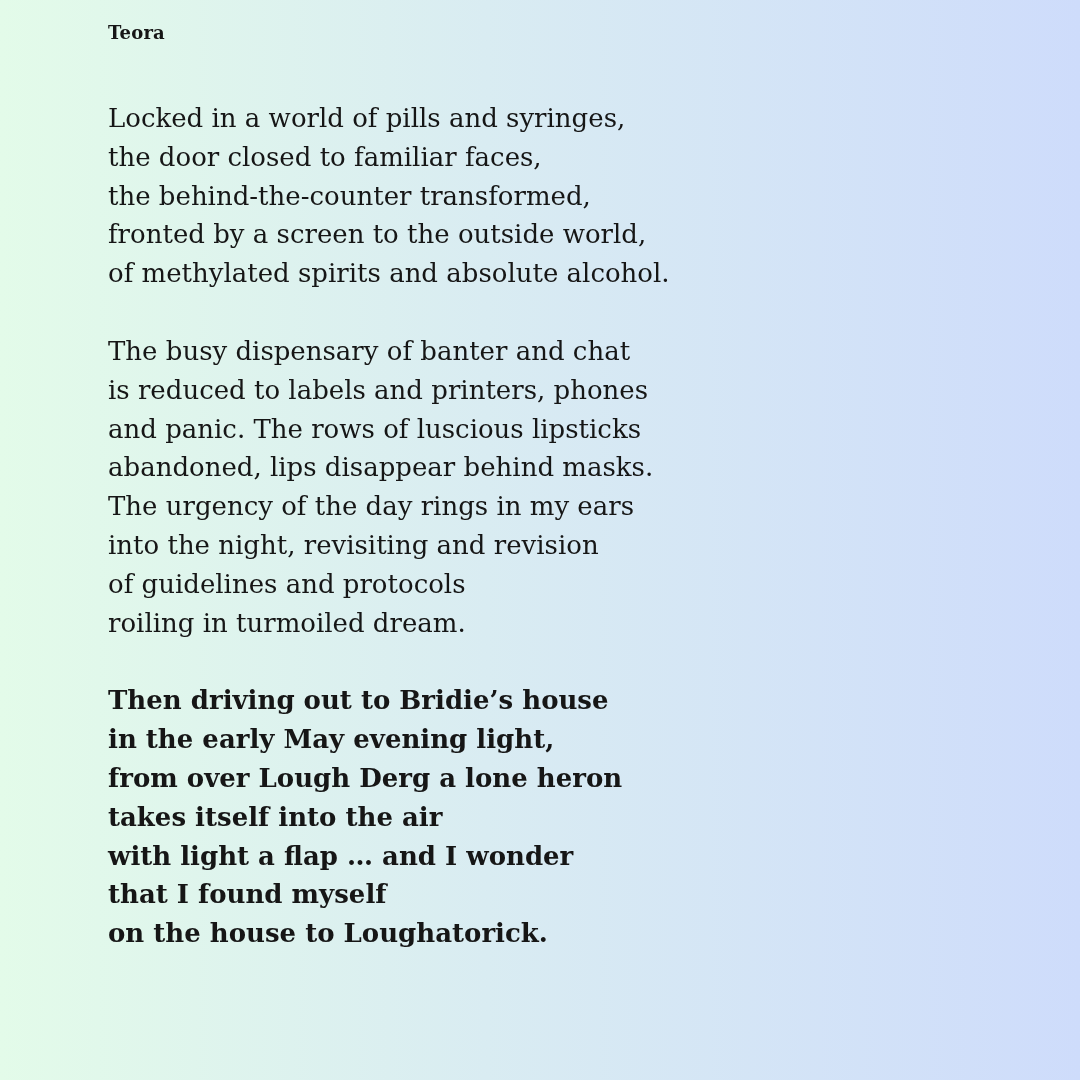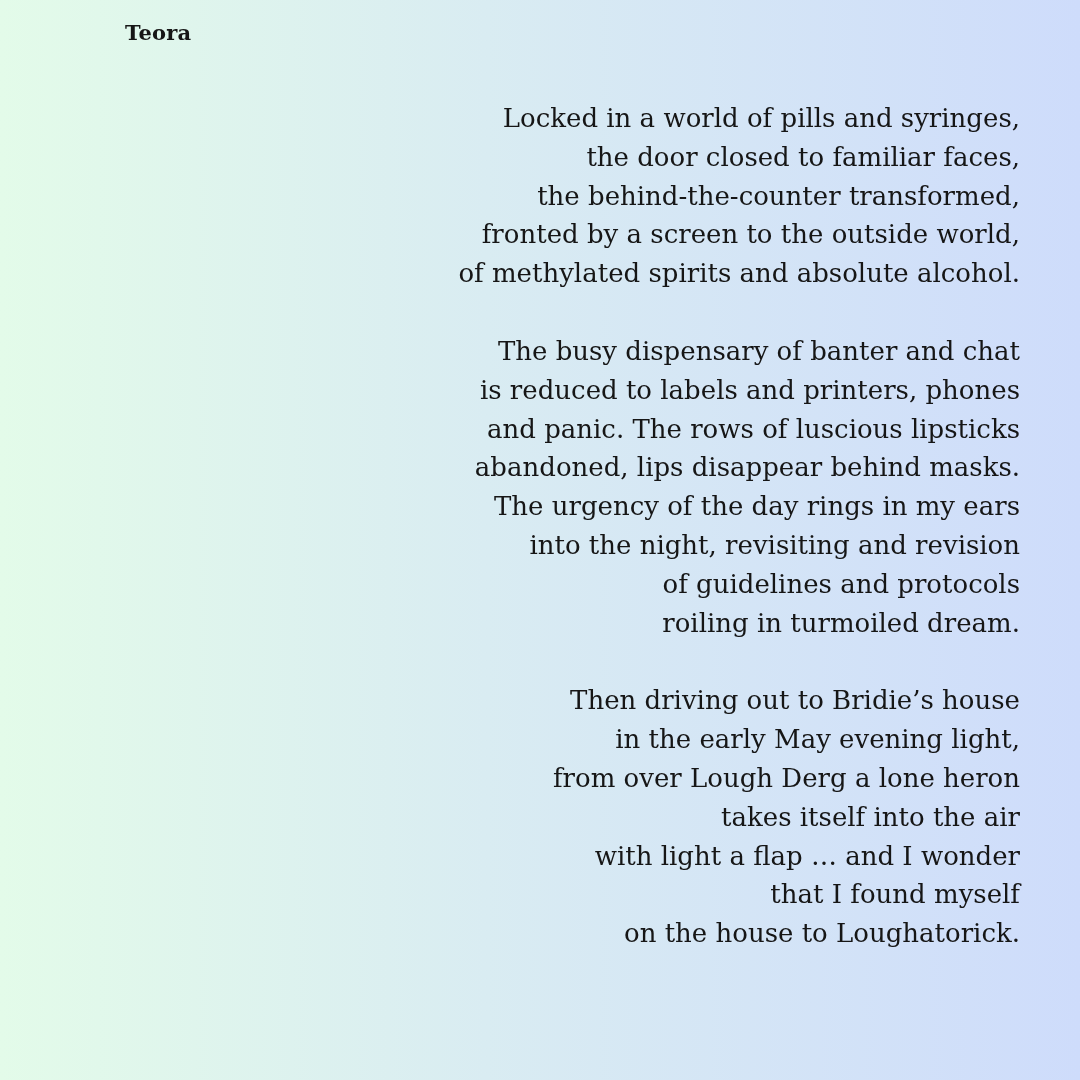--- a/index.html
+++ b/index.html
@@ -11,37 +11,37 @@
     height: 1080px;
     overflow: hidden;
     background: linear-gradient(to right, #e3fbe9 0%, #d9ecf2 45%, #cedcfb 100%);
     font-family: "DejaVu Serif", "Liberation Serif", serif;
     color: #161616;
   }
   .poem-wrap {
     padding: 20px 60px 0 108px;
   }
   .poem-title {
-    font-size: 21px;
+    font-size: 18px;
     font-weight: 700;
     line-height: 26px;
-    margin: 0 0 53px 17px;
+    margin: 0 0 53px 0;
     letter-spacing: 0.2px;
   }
   .stanza {
     margin: 0 0 39px 0;
   }
   .stanza:last-child {
     margin-bottom: 16px;
+    font-weight: bold;
   }
   .poem-line {
     font-size: 26px;
     line-height: 38.8px;
     white-space: pre;
-    text-align: right;
   }
 </style>
 </head>
 <body>
 
 <div class="poem-wrap">
   <h1 class="poem-title">Teora</h1>
   <div>
       <div class="stanza">
         <div class="poem-line">Locked in a world of pills and syringes,</div>

